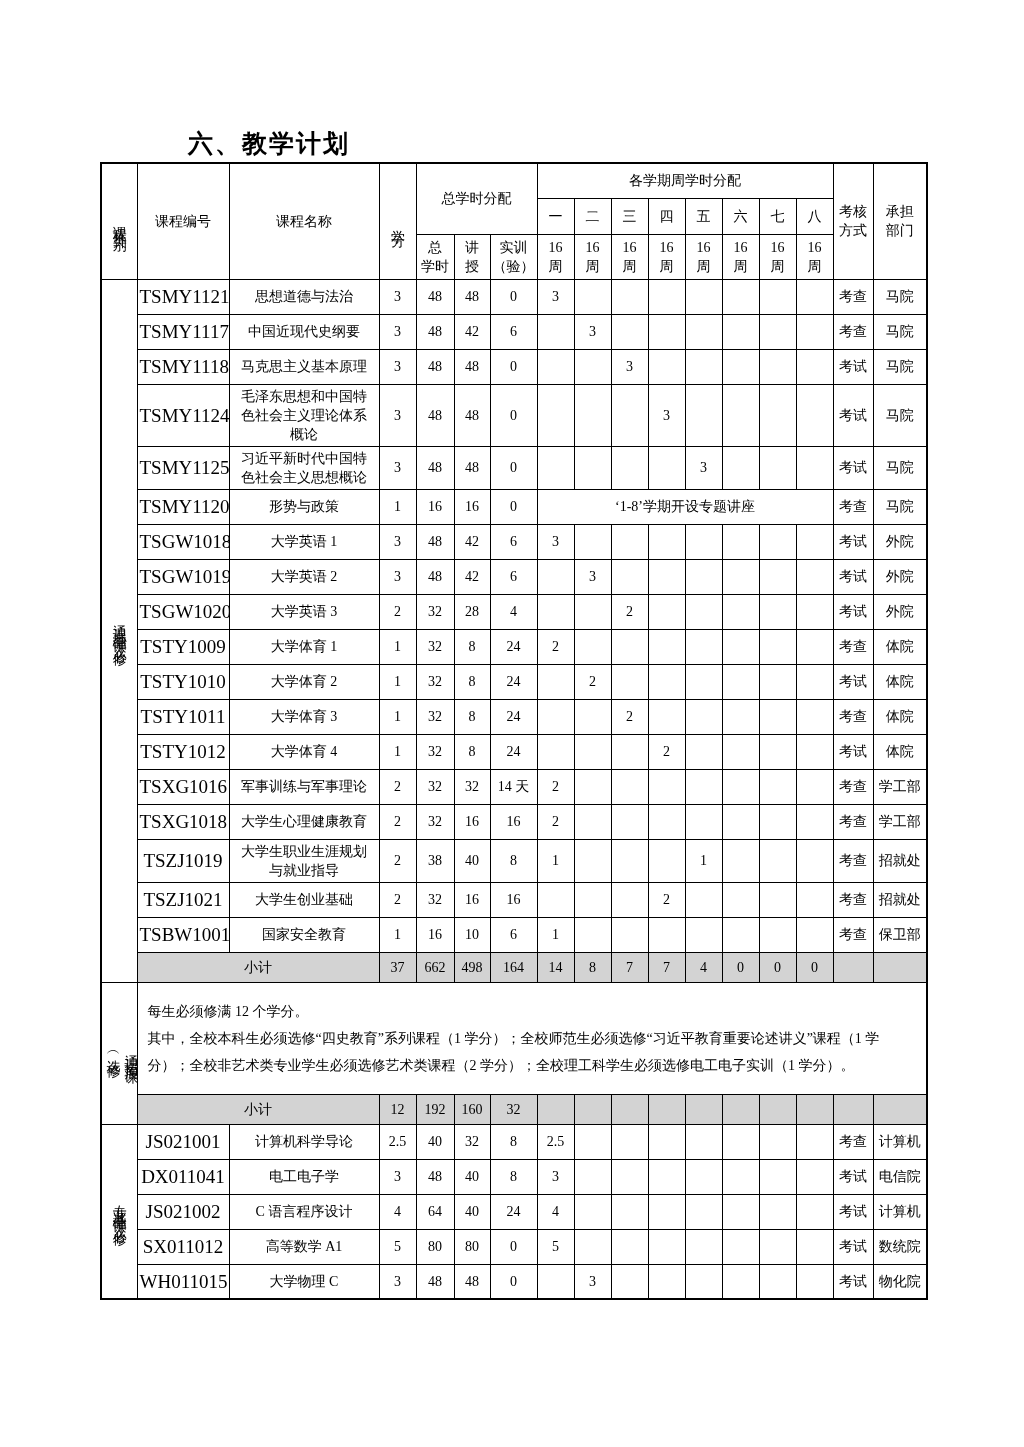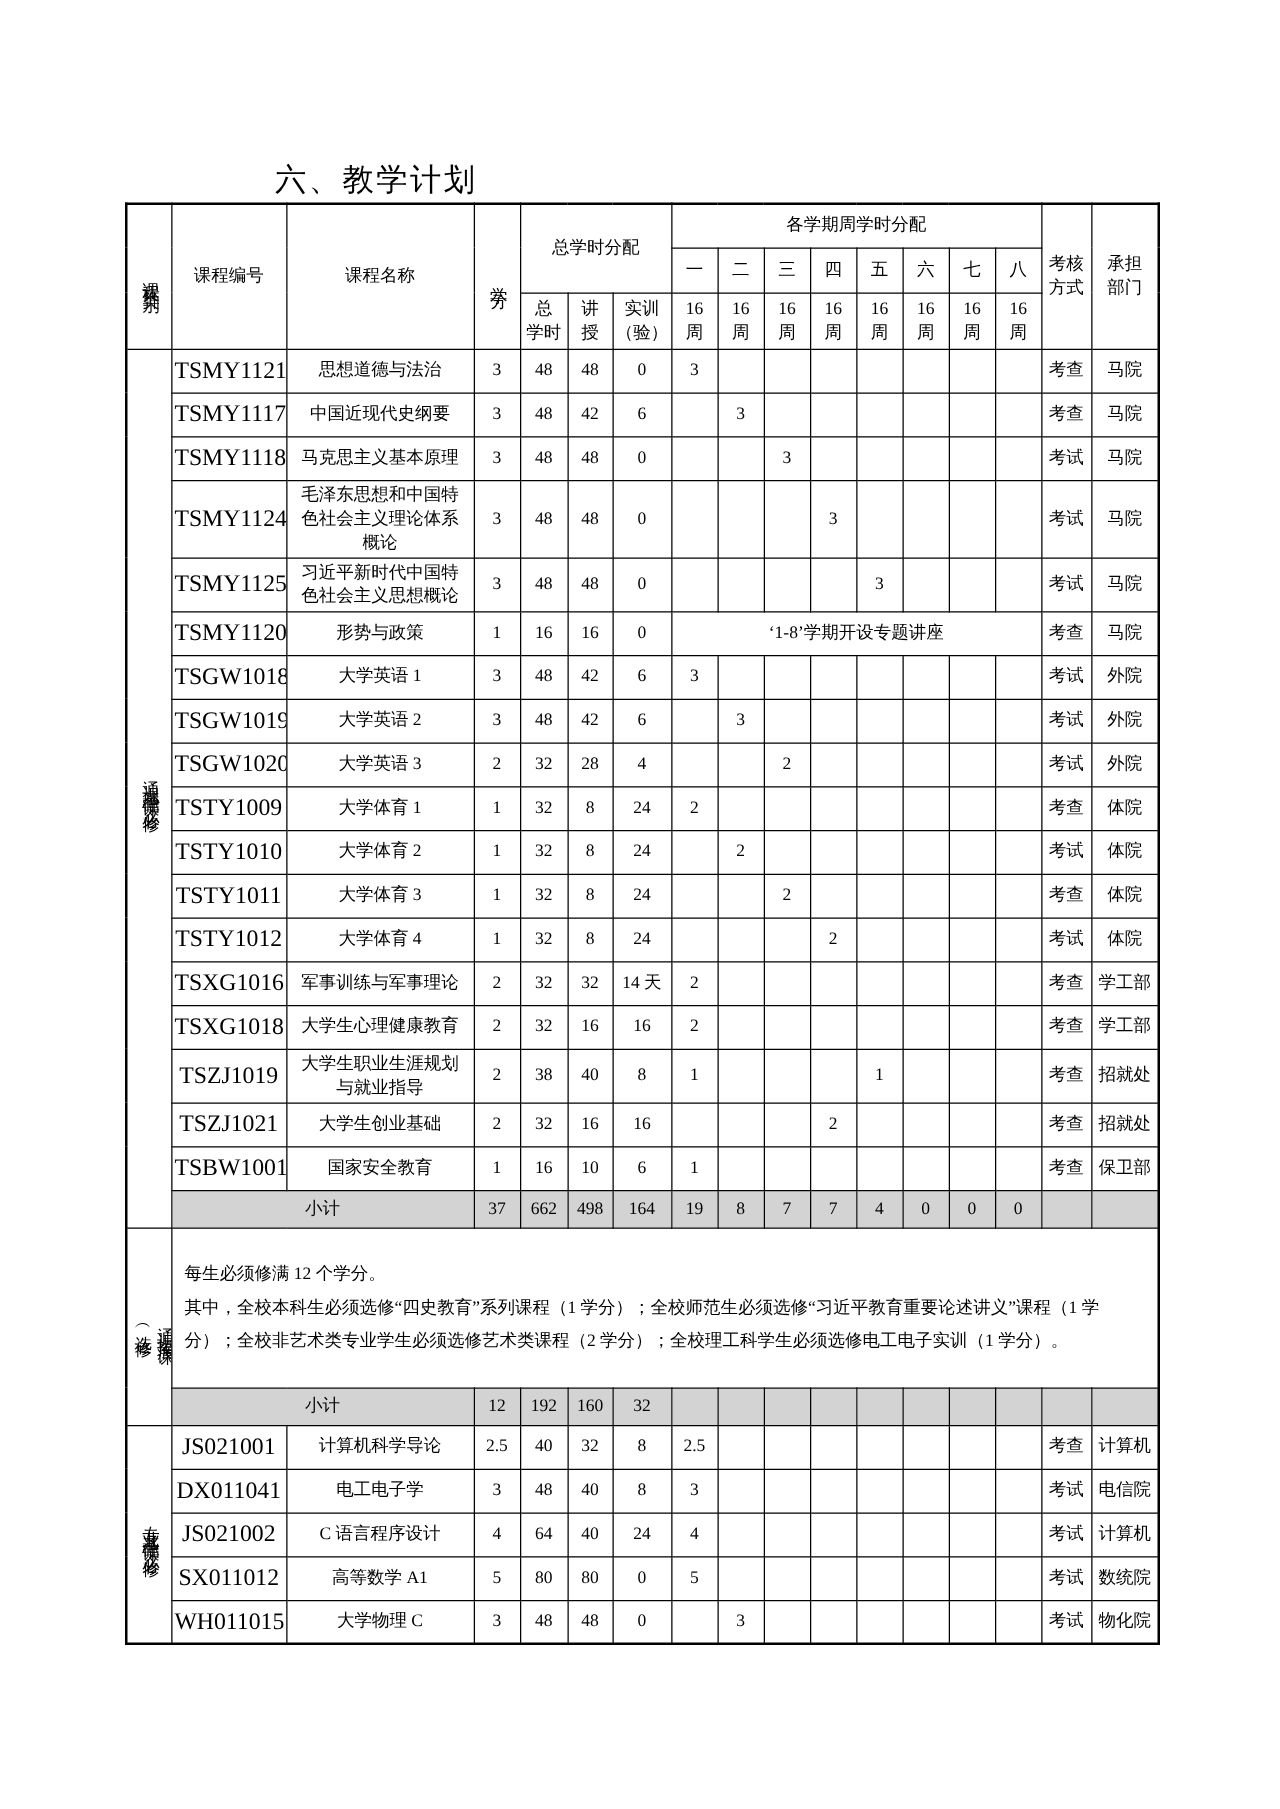--- a/index.html
+++ b/index.html
@@ -5,23 +5,23 @@
   * { box-sizing: border-box; margin: 0; padding: 0; }
   html, body { background: #ffffff; }
   body {
     position: relative;
     width: 1024px; height: 1447px;
     font-family: "Liberation Serif", "DejaVu Serif", serif;
     color: #000;
     overflow: hidden;
   }
   .title {
-    position: absolute; left: 220px; top: 127px;
+    position: absolute; left: 188px; top: 127px;
     font-family: "Liberation Sans", "DejaVu Sans", sans-serif;
-    font-weight: normal; font-size: 25px; letter-spacing: 2px;
+    font-weight: bold; font-size: 25px; letter-spacing: 2px;
   }
   table.plan {
     position: absolute; left: 100px; top: 162px;
     width: 826px;
     border-collapse: collapse; table-layout: fixed;
     border: 2px solid #000;
     font-size: 14px;
   }
   .plan th, .plan td {
     border: 1px solid #000;
@@ -29,21 +29,21 @@
     font-weight: normal;
     padding: 2px;
     line-height: 19px;
     overflow: hidden;
   }
   tr.hA { height: 35px; }
   tr.hB { height: 36px; }
   tr.hC { height: 45px; }
   tr.course-row { height: 35px; }
   tr.subtotal-row { height: 30px; margin-top: 48px; }
-  tr.notes-row { height: 128px; font-family: Liberation Serif, serif; }
+  tr.notes-row { height: 112px; font-family: Liberation Serif, serif; }
   td.name { text-align: center; padding: 2px 8px; }
   td.code { font-size: 19px; }
   .pre { white-space: pre-line; }
   .vert {
     writing-mode: vertical-rl;
     display: inline-block;
     vertical-align: middle;
     letter-spacing: 4px;
     white-space: pre-line;
     line-height: 18px;
@@ -447,21 +447,21 @@
         <td></td>
         <td>考查</td>
         <td>保卫部</td>
       </tr>
       <tr class="subtotal-row">
         <td colspan="2">小计</td>
         <td>37</td>
         <td>662</td>
         <td>498</td>
         <td>164</td>
-        <td>19</td>
+        <td>14</td>
         <td>8</td>
         <td>7</td>
         <td>7</td>
         <td>4</td>
         <td>0</td>
         <td>0</td>
         <td>0</td>
         <td></td>
         <td></td>
       </tr>

